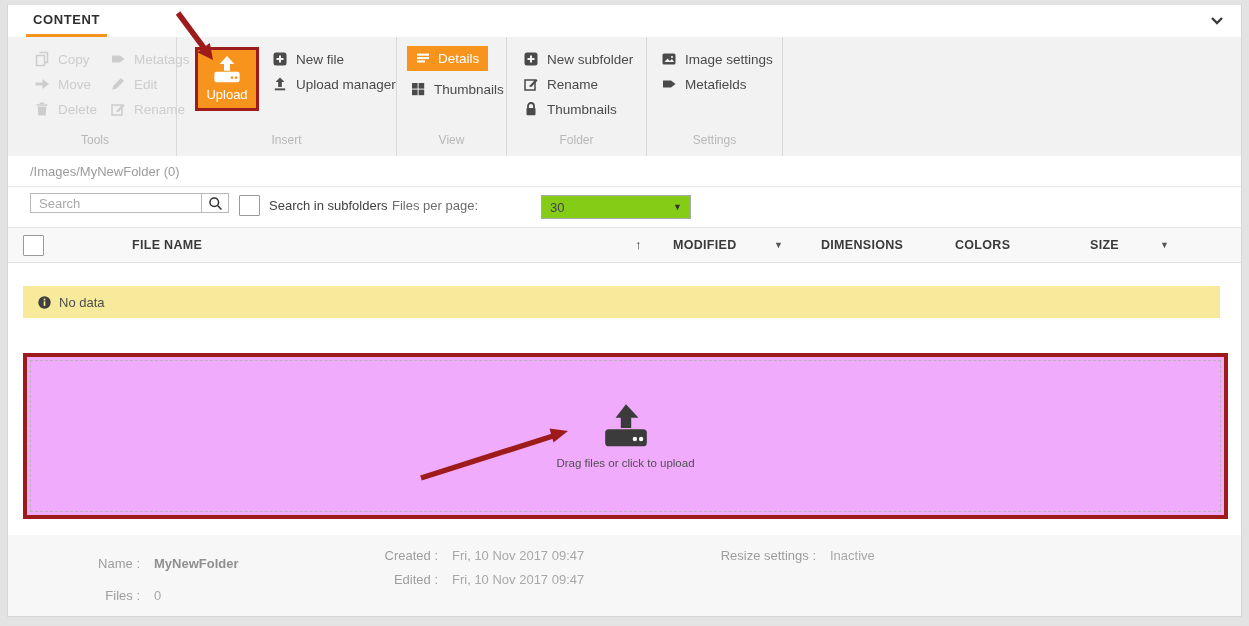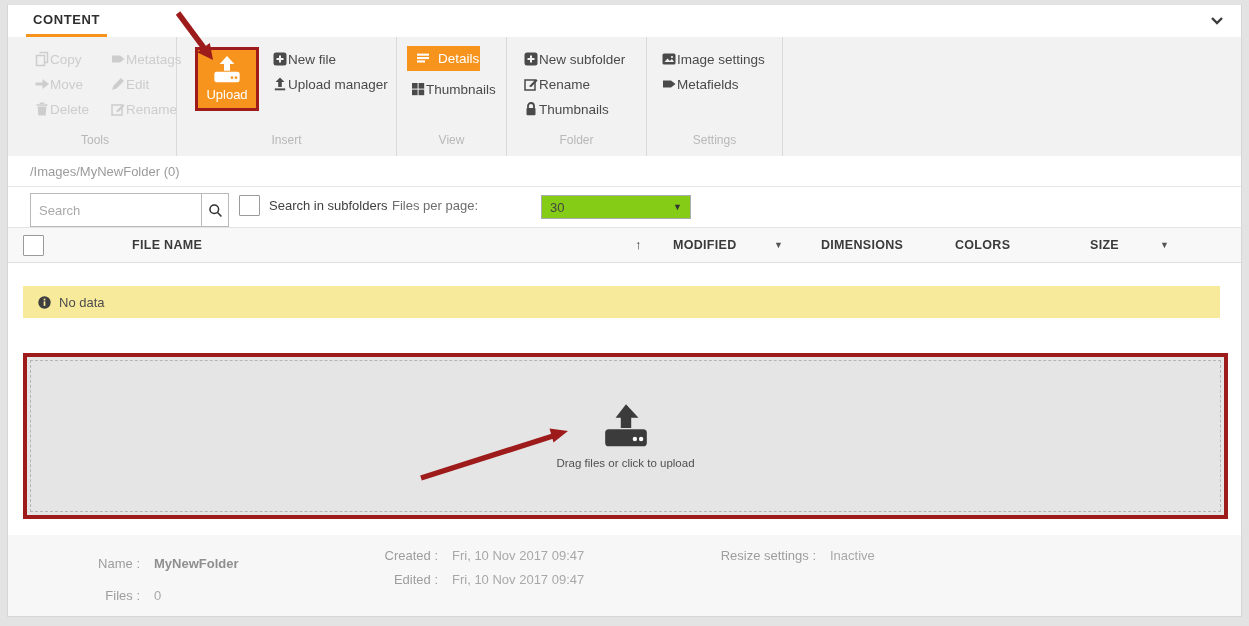--- a/index.html
+++ b/index.html
@@ -20,49 +20,49 @@
   .tab {
     position:absolute; left:18px; top:0; height:32px; display:flex; align-items:center;
     padding:0 7px; font-size:13px; font-weight:700; letter-spacing:.6px; color:#2f2f2f;
     border-bottom:3px solid #F7941D; cursor:pointer;
   }
   .collapse { position:absolute; right:14px; top:8px; width:20px; height:16px; color:#3c3c3c; cursor:pointer; }
   
   .ribbon { position:absolute; left:0; top:32px; right:0; height:119px; background:#f2f2f2; display:flex; padding-left:6px; }
   .group { position:relative; border-right:1px solid #dadada; height:100%; flex:0 0 auto; }
   .group-label { position:absolute; bottom:9px; left:0; right:0; text-align:center; font-size:12px; color:#b8b8b8; }
-  .ritem { display:flex; align-items:center; gap:0; font-size:13.5px; color:#4a4a4a; white-space:nowrap; height:16px; cursor:pointer; }
+  .ritem { display:flex; align-items:center; gap:8px; font-size:13.5px; color:#4a4a4a; white-space:nowrap; height:16px; cursor:pointer; }
   .ritem .ric { width:16px; height:16px; flex:0 0 16px; display:inline-flex; }
   .ritem.disabled { color:#cdcdcd; }
   .g-tools { width:163px; padding:14px 0 0 20px; }
   .tools-grid { display:grid; grid-template-columns:64px auto; column-gap:12px; row-gap:9px; }
   .g-insert { width:220px; padding:10px 0 0 18px; display:flex; gap:13px; }
   .upload-big {
     width:64px; height:64px; background:#F7941D; border:3px solid #9E1B1B;
     display:flex; flex-direction:column; align-items:center; justify-content:center; gap:3px;
     color:#fff; font-size:13px; cursor:pointer; flex:0 0 auto;
   }
   .insert-col { display:flex; flex-direction:column; gap:9px; padding-top:4px; }
   .g-view { width:110px; padding:9px 0 0 10px; }
   .btn-selected {
     display:inline-flex; align-items:center; gap:7px; background:#F7941D; color:#fff;
-    font-size:13.5px; padding:4px 1px 5px 8px; cursor:pointer;
+    font-size:13.5px; padding:4px 9px 5px 8px; cursor:pointer;
   }
   .btn-selected .ric { width:16px; height:16px; display:inline-flex; }
   .g-view .ritem { margin:10px 0 0 3px; }
   .g-folder { width:140px; padding:14px 8px 0 16px; }
   .g-folder .ritem, .g-settings .ritem { margin-bottom:9px; }
   .g-settings { width:136px; padding:14px 0 0 14px; }
   
   .breadcrumb { position:absolute; left:0; top:151px; right:0; height:31px; background:#fff;
     border-bottom:1px solid #e7e7e7; display:flex; align-items:center; padding-left:22px;
     font-size:13px; color:#9b9b9b; }
   
   .filterrow { position:absolute; left:0; top:182px; right:0; height:40px; background:#fff; }
-  .searchwrap { position:absolute; left:22px; top:6px; width:199px; height:34px; border:1px solid #b9b9b9; display:flex; background:#fff; }
+  .searchwrap { position:absolute; left:22px; top:6px; width:199px; height:20px; border:1px solid #b9b9b9; display:flex; background:#fff; }
   .searchwrap input { flex:1; border:none; outline:none; padding:0 8px; font-size:13px; color:#444;
     font-family:"Liberation Sans", sans-serif; min-width:0; }
   .searchwrap input::placeholder { color:#a9a9a9; }
   .searchbtn { width:27px; border-left:1px solid #b9b9b9; display:flex; align-items:center; justify-content:center; cursor:pointer; color:#2f2f2f; background:#fff; }
   .cb { width:21px; height:21px; border:1px solid #9a9a9a; background:#fff; border-radius:1px; cursor:pointer; }
   .filterrow .cb { position:absolute; left:231px; top:8px; }
   .lbl-subfolders { position:absolute; left:261px; top:11px; font-size:13px; color:#3f3f3f; }
   .lbl-perpage { position:absolute; left:384px; top:11px; font-size:13px; color:#6d6d6d; }
   .selectbox { position:absolute; left:533px; top:8px; width:150px; height:24px; border:1px solid #ababab;
     background:#84cc16; font-size:13px; color:#444; display:flex; align-items:center; padding:0 8px; cursor:pointer; }
@@ -73,21 +73,21 @@
   .thead .cb { position:absolute; left:15px; top:7px; background:#fff; }
   .thcell { position:absolute; top:10px; cursor:pointer; letter-spacing:.3px; }
   .sortarrow { position:absolute; top:9px; font-weight:400; color:#333; font-size:13px; cursor:pointer; }
   .ddcaret { position:absolute; top:12px; font-size:9px; color:#555; cursor:pointer; }
   
   .alert { position:absolute; left:15px; top:281px; width:1197px; height:32px; background:#F8EA9B;
     display:flex; align-items:center; gap:7px; padding-left:14px; font-size:13px; color:#4c4c4c; }
   .alert .ric { width:15px; height:15px; display:inline-flex; color:#3f3f3f; }
   
   .dropzone { position:absolute; left:15px; top:348px; width:1205px; height:166px;
-    border:4px solid #9E1B1B; background:#e5e5e5; padding:3px; cursor:pointer; }
+    border:4px solid #9E1B1B; background:#f0abfc; padding:3px; cursor:pointer; }
   .dz-inner { width:100%; height:100%; border:1px dashed #b5b5b5;
     display:flex; flex-direction:column; align-items:center; justify-content:center; gap:9px; }
   .dz-msg { font-size:11.5px; color:#4f4f4f; }
   
   .footer { position:absolute; left:0; top:530px; right:0; bottom:0; background:#f7f7f7; font-size:13px; }
   .fcol { position:absolute; top:13px; }
   .frow { display:flex; margin-bottom:9px; align-items:baseline; }
   .flabel { color:#9d9d9d; text-align:right; padding-right:14px; }
   .fvalue { color:#a8a8a8; }
   .fvalue.strong { font-weight:700; color:#8f8f8f; }

